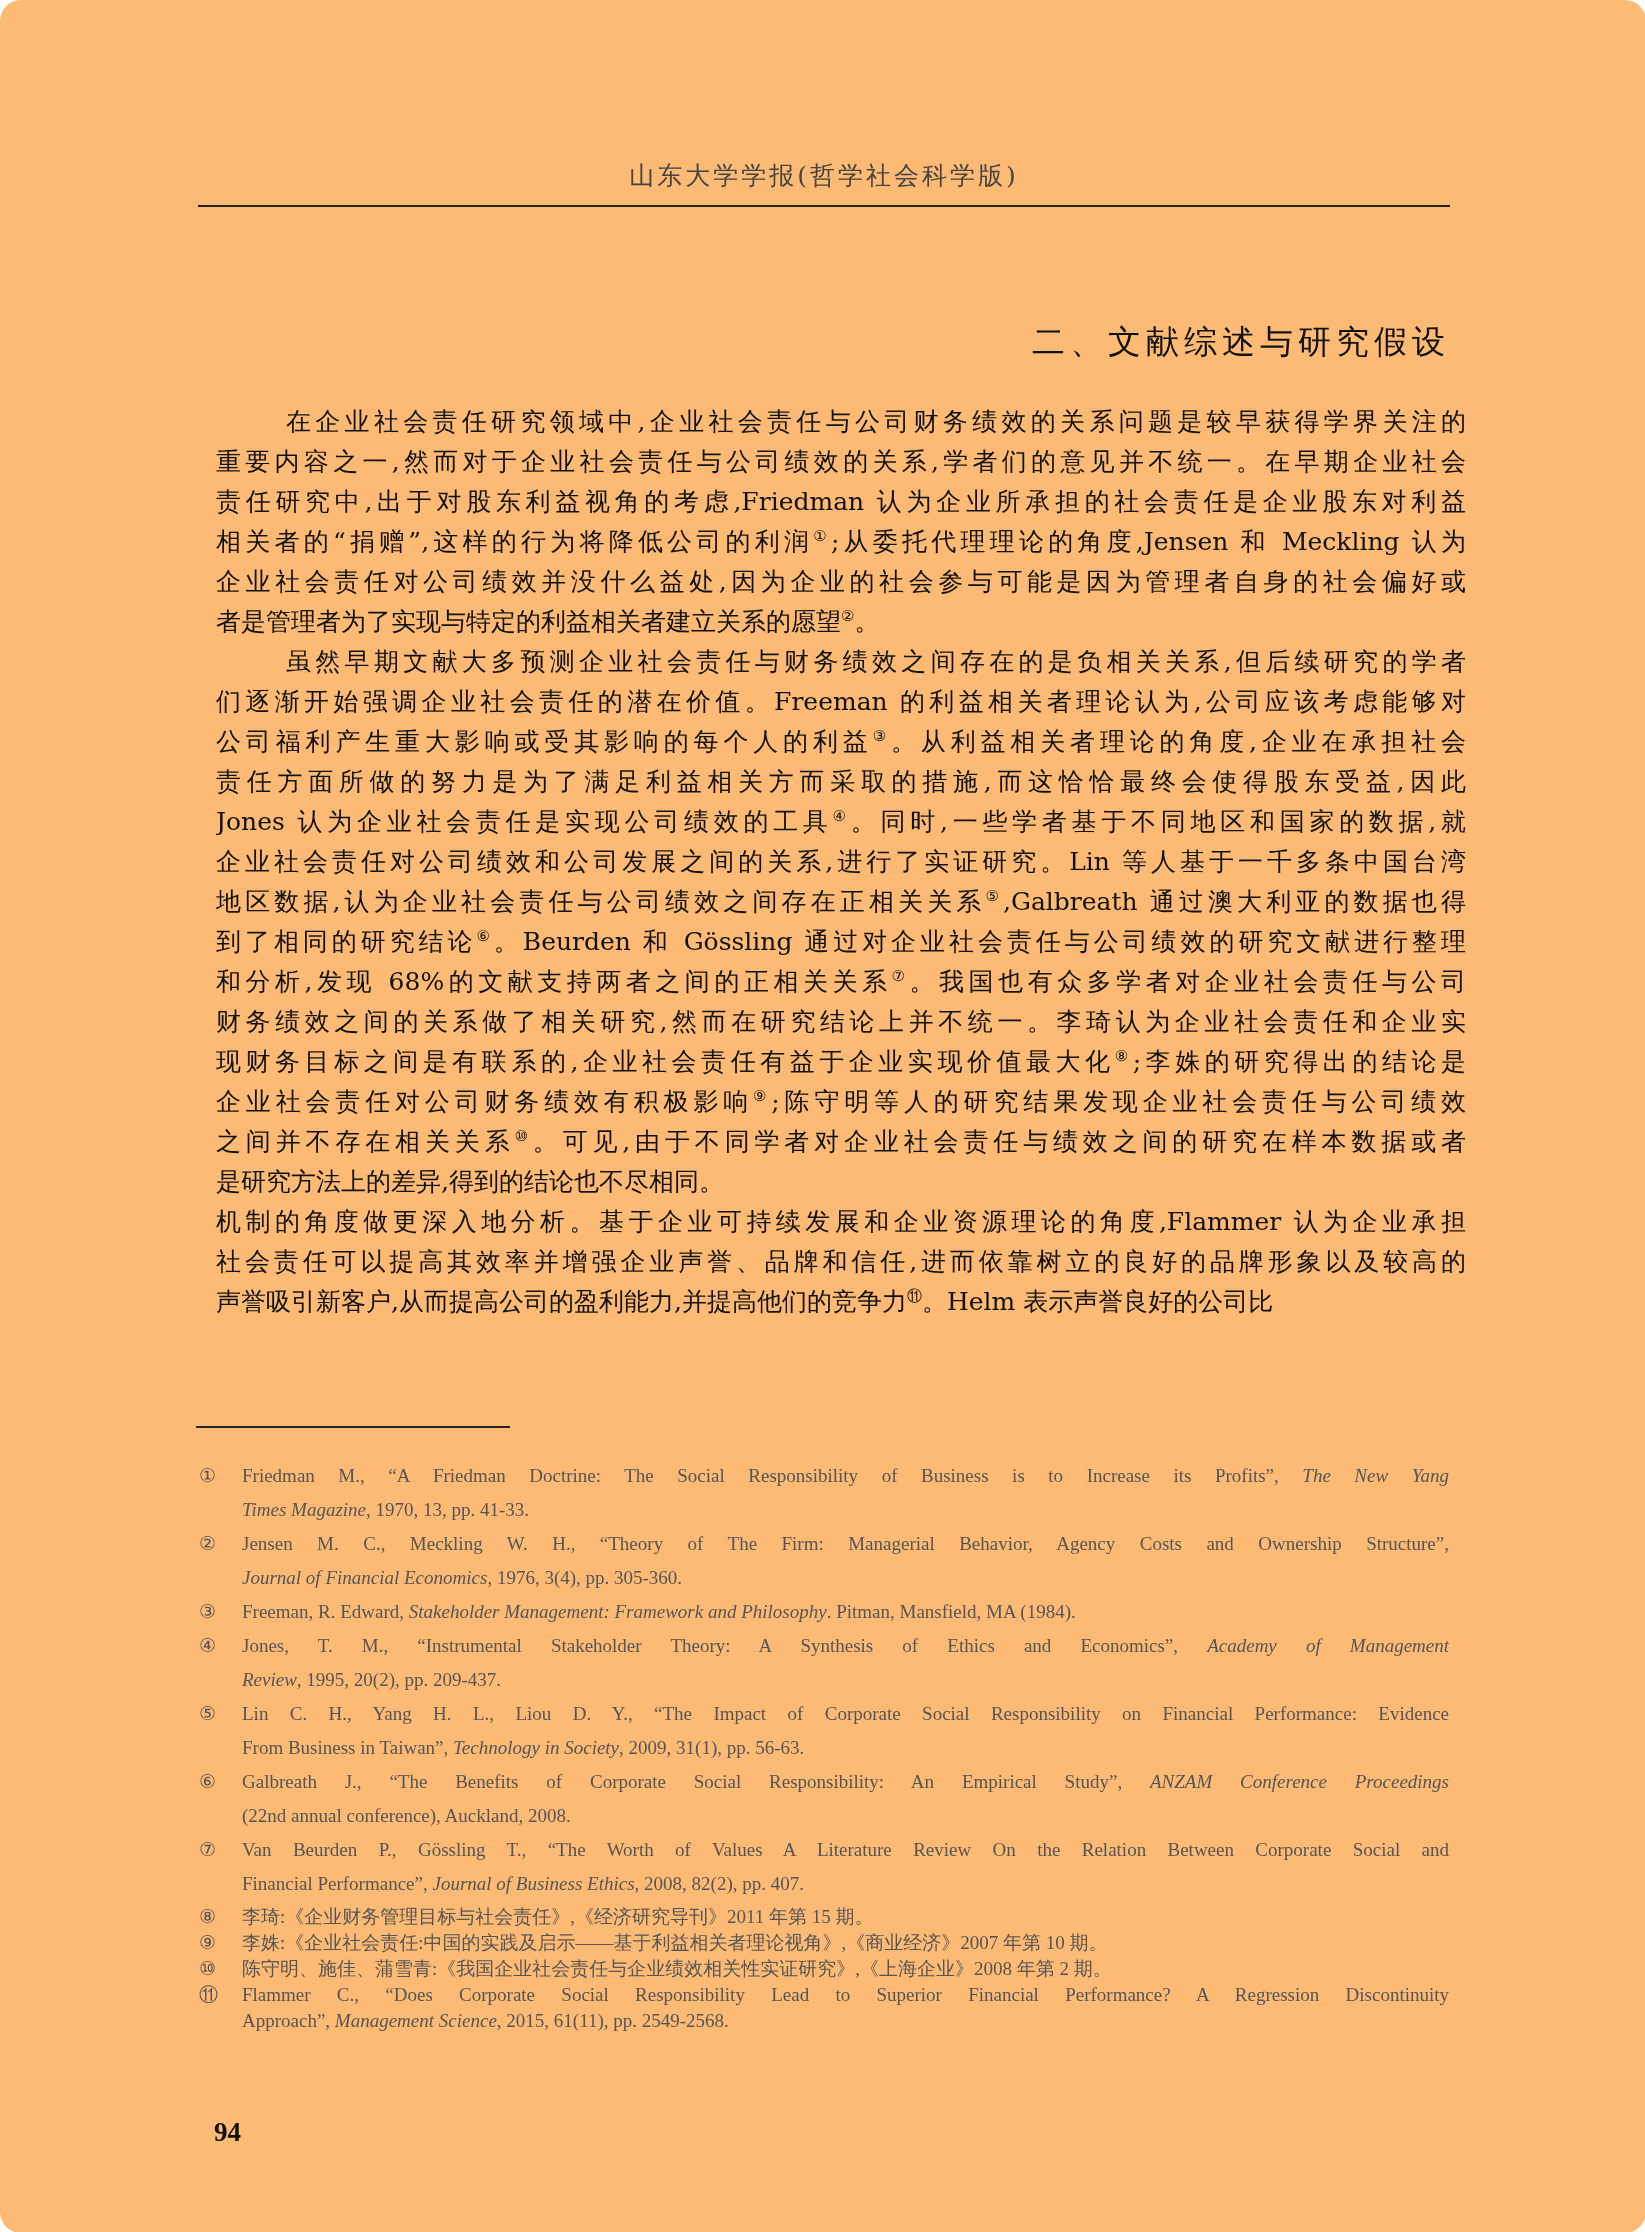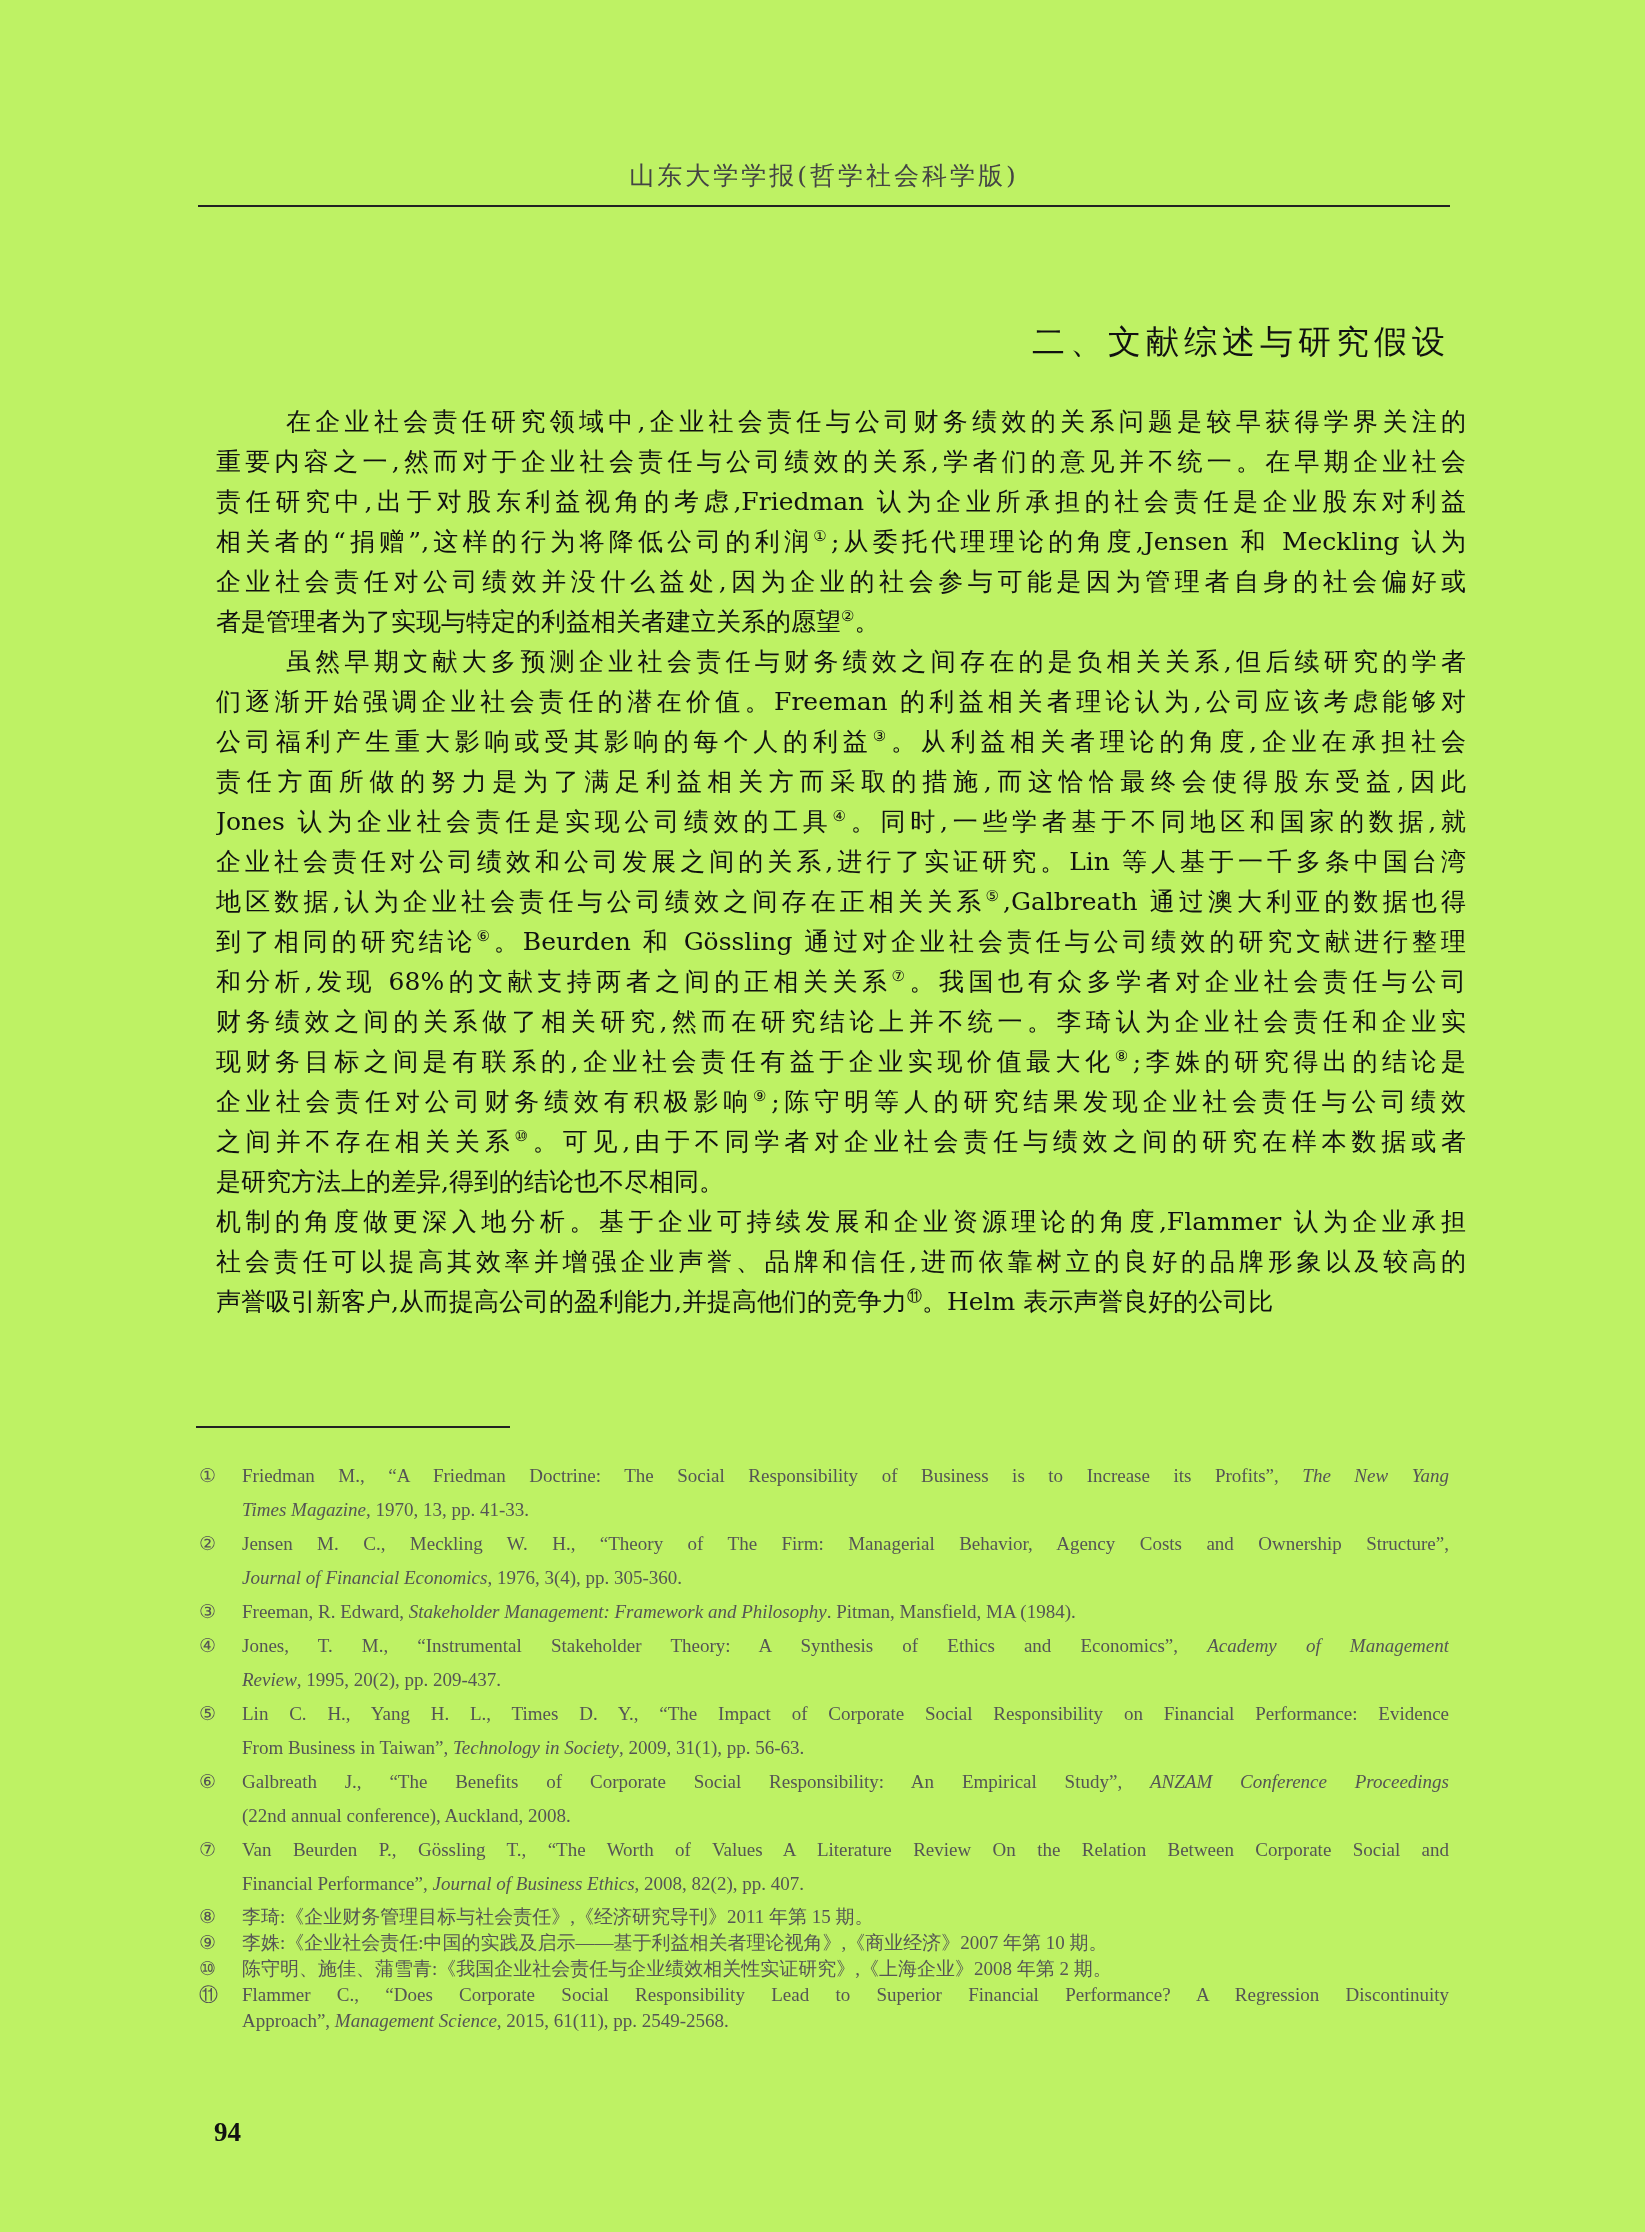--- a/index.html
+++ b/index.html
@@ -1,17 +1,17 @@
 <!DOCTYPE html>
 <html><head>
   <meta charset="utf-8">
   <style>
     html, body { margin: 0; padding: 0; background: #ffffff; }
     body { width: 1646px; height: 2233px; position: relative; overflow: hidden; }
-    .page { position: absolute; left: 0; top: 0; width: 1646px; height: 2233px; background: #bef264; }
+    .page { position: absolute; left: 0; top: 0; width: 1646px; height: 2233px; background: #fdba74; border-radius: 21px; }
     .running-head {
       position: absolute; left: 198px; width: 1252px; top: 159px;
       text-align: center; font-family: "DejaVu Serif", serif; font-size: 25px;
       color: #444; letter-spacing: 3px;
     }
     .head-rule { position: absolute; left: 198px; top: 205px; width: 1252px; height: 2px; background: #222; }
     .section-title {
       position: absolute; left: 198px; width: 1252px; top: 320px;
       text-align: right; font-family: "DejaVu Serif", serif; font-size: 33px;
       color: #111; letter-spacing: 5px;
@@ -106,21 +106,21 @@
         <span class="fn-num">③</span>
         <div class="fn-line last"><span>Freeman, R. Edward, </span><i>Stakeholder Management: Framework and Philosophy</i><span>. Pitman, Mansfield, MA (1984).</span></div>
       </div>
       <div class="fn-item">
         <span class="fn-num">④</span>
         <div class="fn-line"><span>Jones, T. M., “Instrumental Stakeholder Theory: A Synthesis of Ethics and Economics”, </span><i>Academy of Management</i></div>
         <div class="fn-line last"><i>Review</i><span>, 1995, 20(2), pp. 209-437.</span></div>
       </div>
       <div class="fn-item">
         <span class="fn-num">⑤</span>
-        <div class="fn-line"><span>Lin C. H., Yang H. L., Times D. Y., “The Impact of Corporate Social Responsibility on Financial Performance: Evidence</span></div>
+        <div class="fn-line"><span>Lin C. H., Yang H. L., Liou D. Y., “The Impact of Corporate Social Responsibility on Financial Performance: Evidence</span></div>
         <div class="fn-line last"><span>From Business in Taiwan”, </span><i>Technology in Society</i><span>, 2009, 31(1), pp. 56-63.</span></div>
       </div>
       <div class="fn-item">
         <span class="fn-num">⑥</span>
         <div class="fn-line"><span>Galbreath J., “The Benefits of Corporate Social Responsibility: An Empirical Study”, </span><i>ANZAM Conference Proceedings</i></div>
         <div class="fn-line last"><span>(22nd annual conference), Auckland, 2008.</span></div>
       </div>
       <div class="fn-item">
         <span class="fn-num">⑦</span>
         <div class="fn-line"><span>Van Beurden P., Gössling T., “The Worth of Values A Literature Review On the Relation Between Corporate Social and</span></div>

